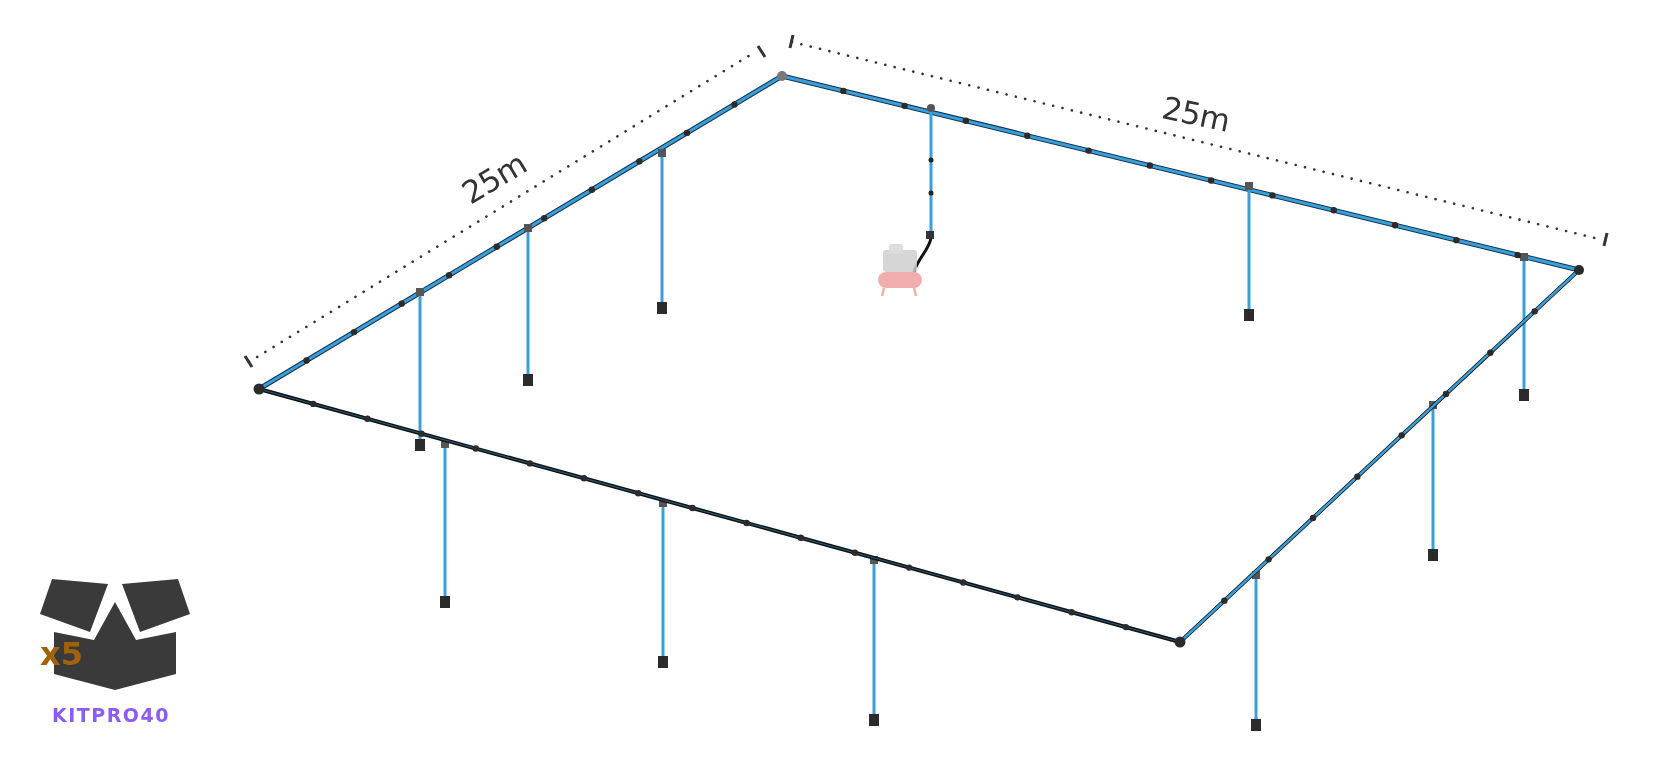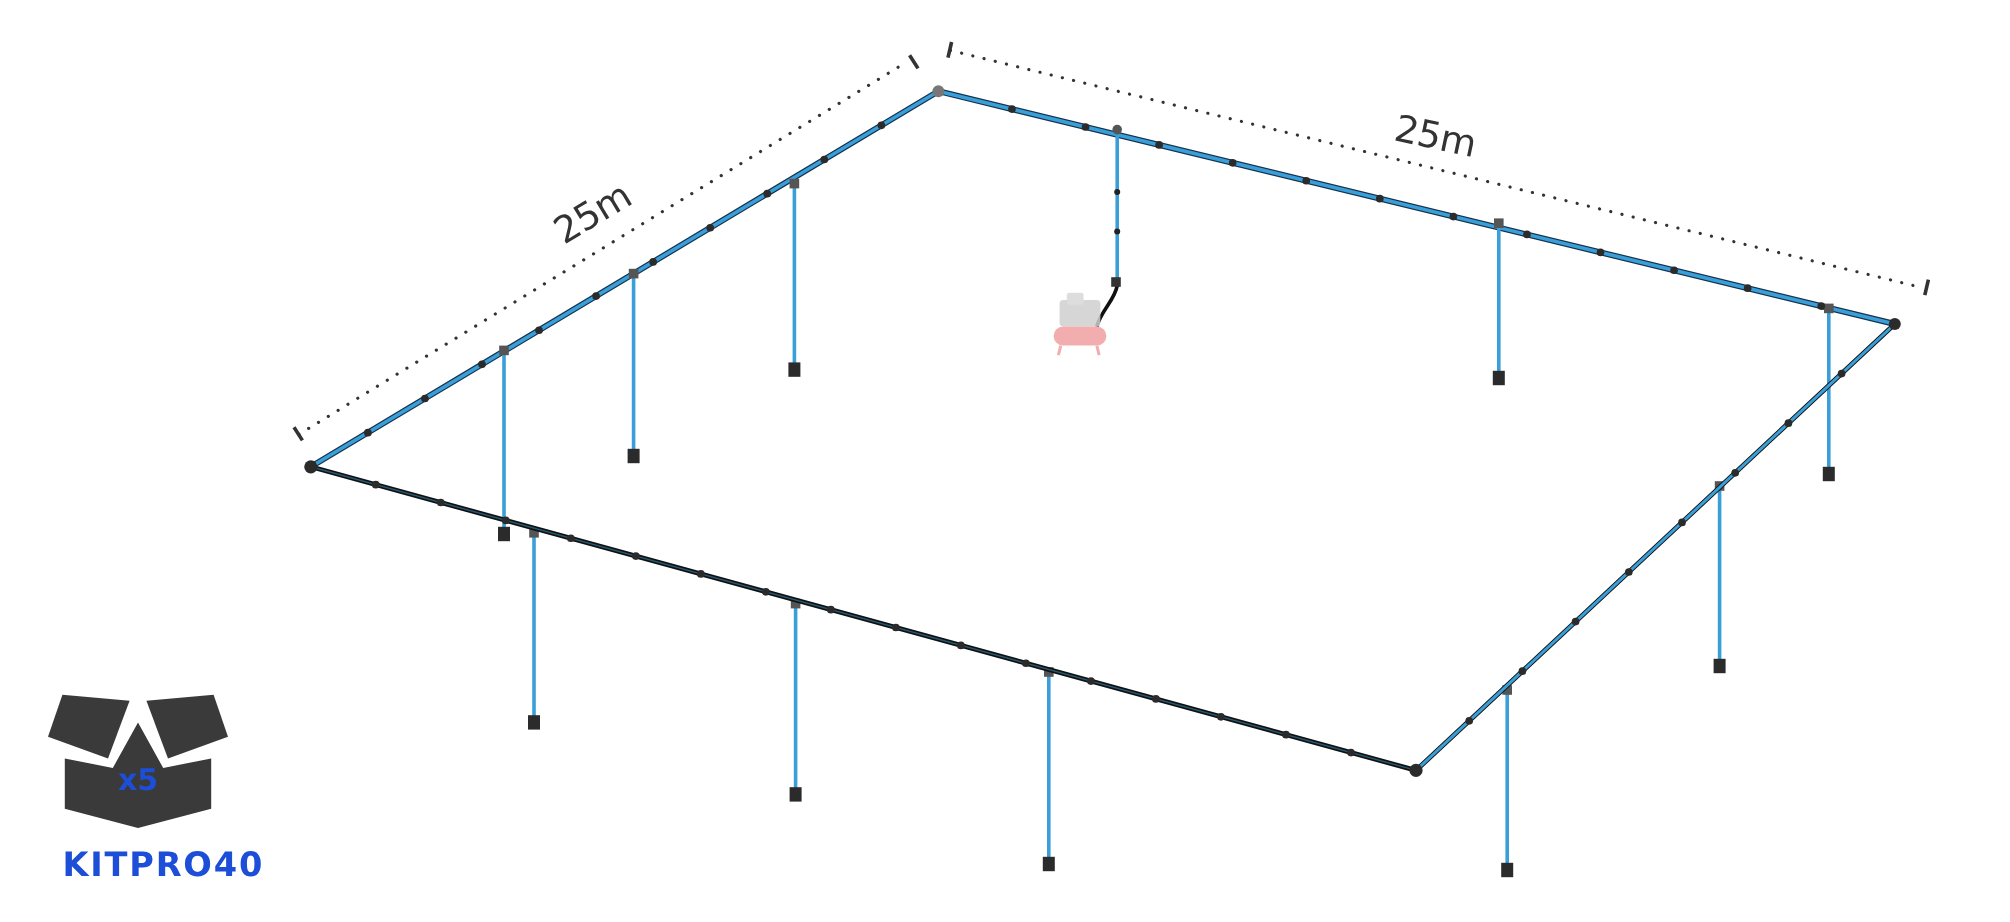--- a/index.html
+++ b/index.html
@@ -3,24 +3,24 @@
 <meta charset="utf-8">
 <style>
   html, body { margin: 0; padding: 0; background: #ffffff; }
   body { width: 1675px; height: 768px; position: relative; overflow: hidden;
          font-family: "DejaVu Sans", "Liberation Sans", sans-serif; }
   #diagram { position: absolute; left: 0; top: 0; width: 1675px; height: 768px; }
   .dim-label { position: absolute; font-family: "DejaVu Sans", sans-serif; font-size: 31px;
                color: #333333; white-space: nowrap; transform-origin: center center; letter-spacing: -0.5px; }
   #kit-badge { position: absolute; left: 40px; top: 574px; width: 150px; height: 160px; }
   #kit-box { position: absolute; left: 0; top: 0; width: 150px; height: 116px; }
-  #kit-qty { position: absolute; left: 0; width: 150px; top: 61px; text-align: center;
-             font-family: "DejaVu Sans", sans-serif; font-weight: bold; font-size: 25px; color: #1d4ed8; }
+  #kit-qty { position: absolute; left: 0; width: 150px; top: 61px; 
+             font-family: "DejaVu Sans", sans-serif; font-weight: bold; font-size: 32px; color: #a16207; }
   #kit-code { position: absolute; left: 12px; top: 130px; font-family: "DejaVu Sans", sans-serif;
-              font-weight: bold; font-size: 28px; color: #1d4ed8; letter-spacing: 1.5px; }
+              font-weight: bold; font-size: 19px; color: #8b5cf6; letter-spacing: 1.5px; }
 </style>
 </head>
 <body>
 
 <svg id="diagram" viewBox="0 0 1675 768" xmlns="http://www.w3.org/2000/svg">
 
   <g>
     <line x1="249" y1="362" x2="755" y2="52" stroke="#333" stroke-width="2.6" stroke-dasharray="0.1 9.5" stroke-linecap="round"></line>
     <line x1="245" y1="356" x2="252" y2="367" stroke="#333" stroke-width="3"></line>
     <line x1="758" y1="46" x2="765" y2="57" stroke="#333" stroke-width="3"></line>

